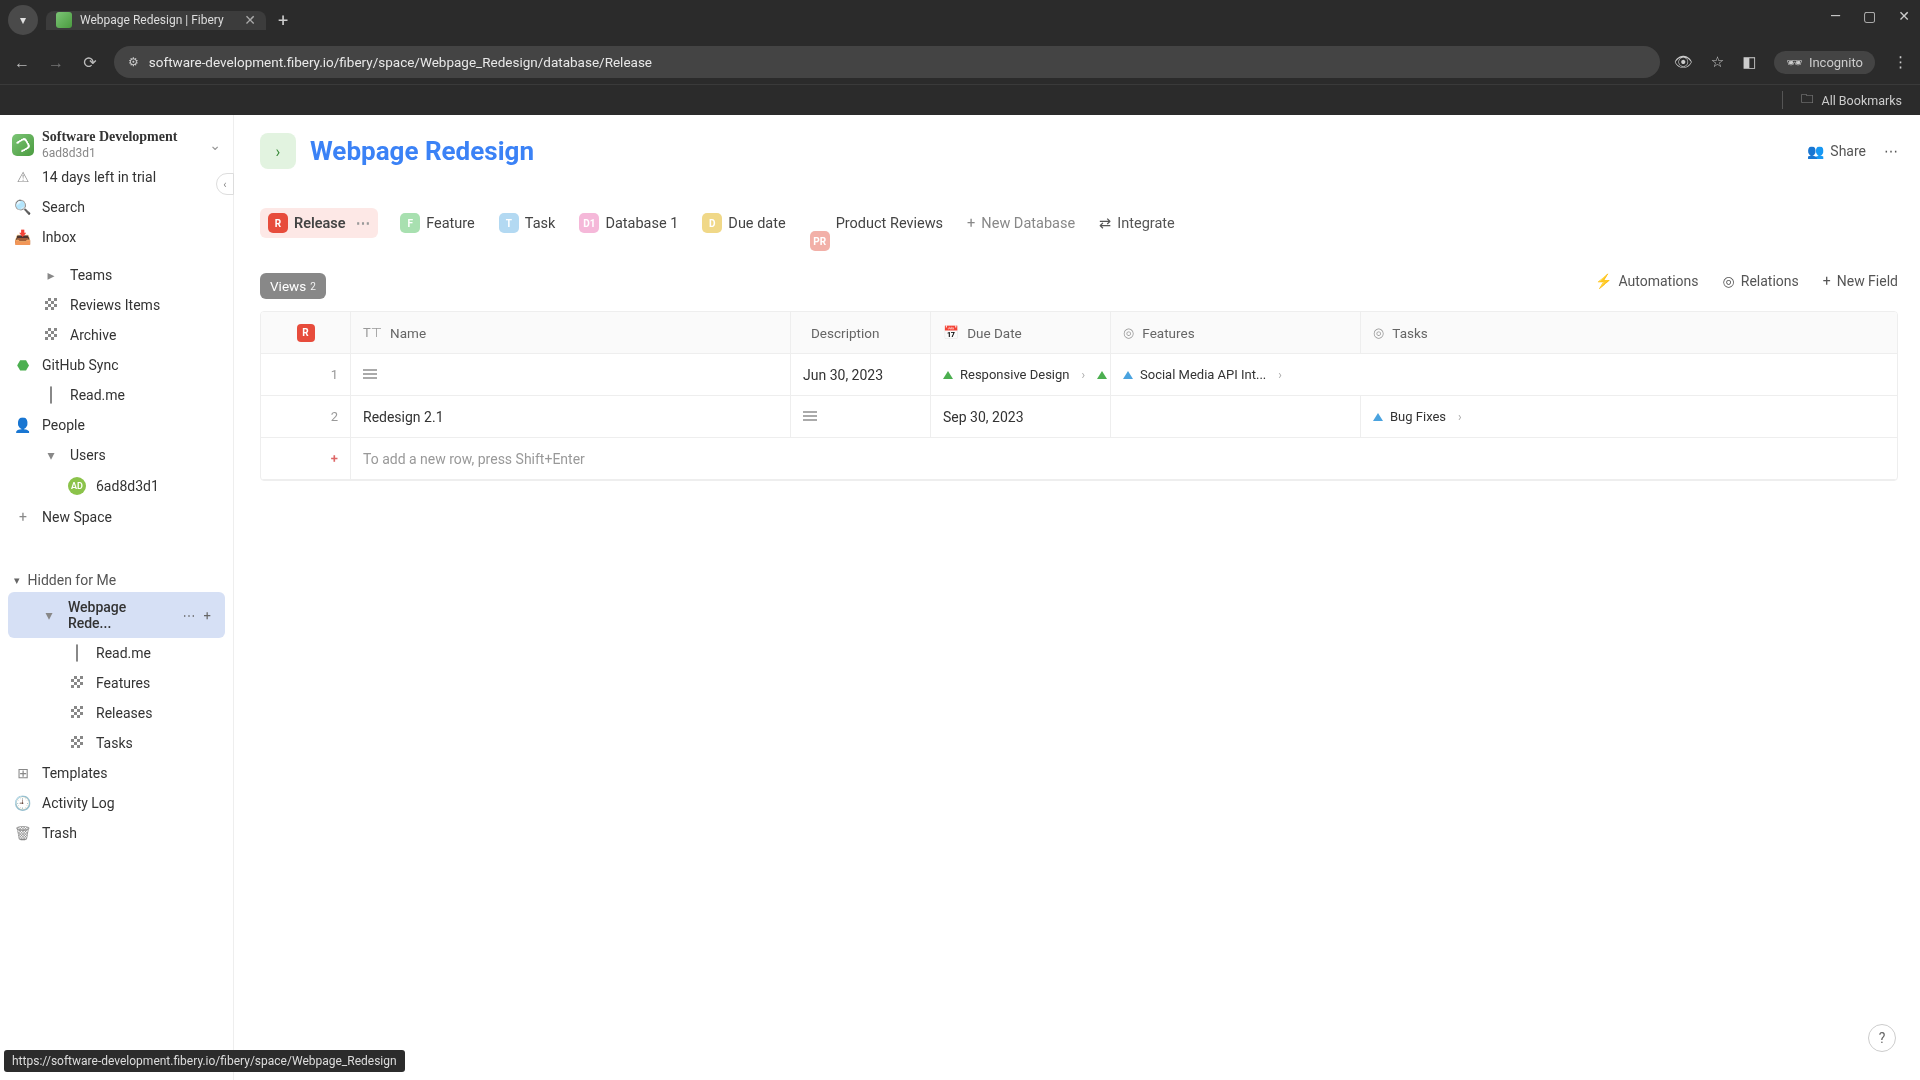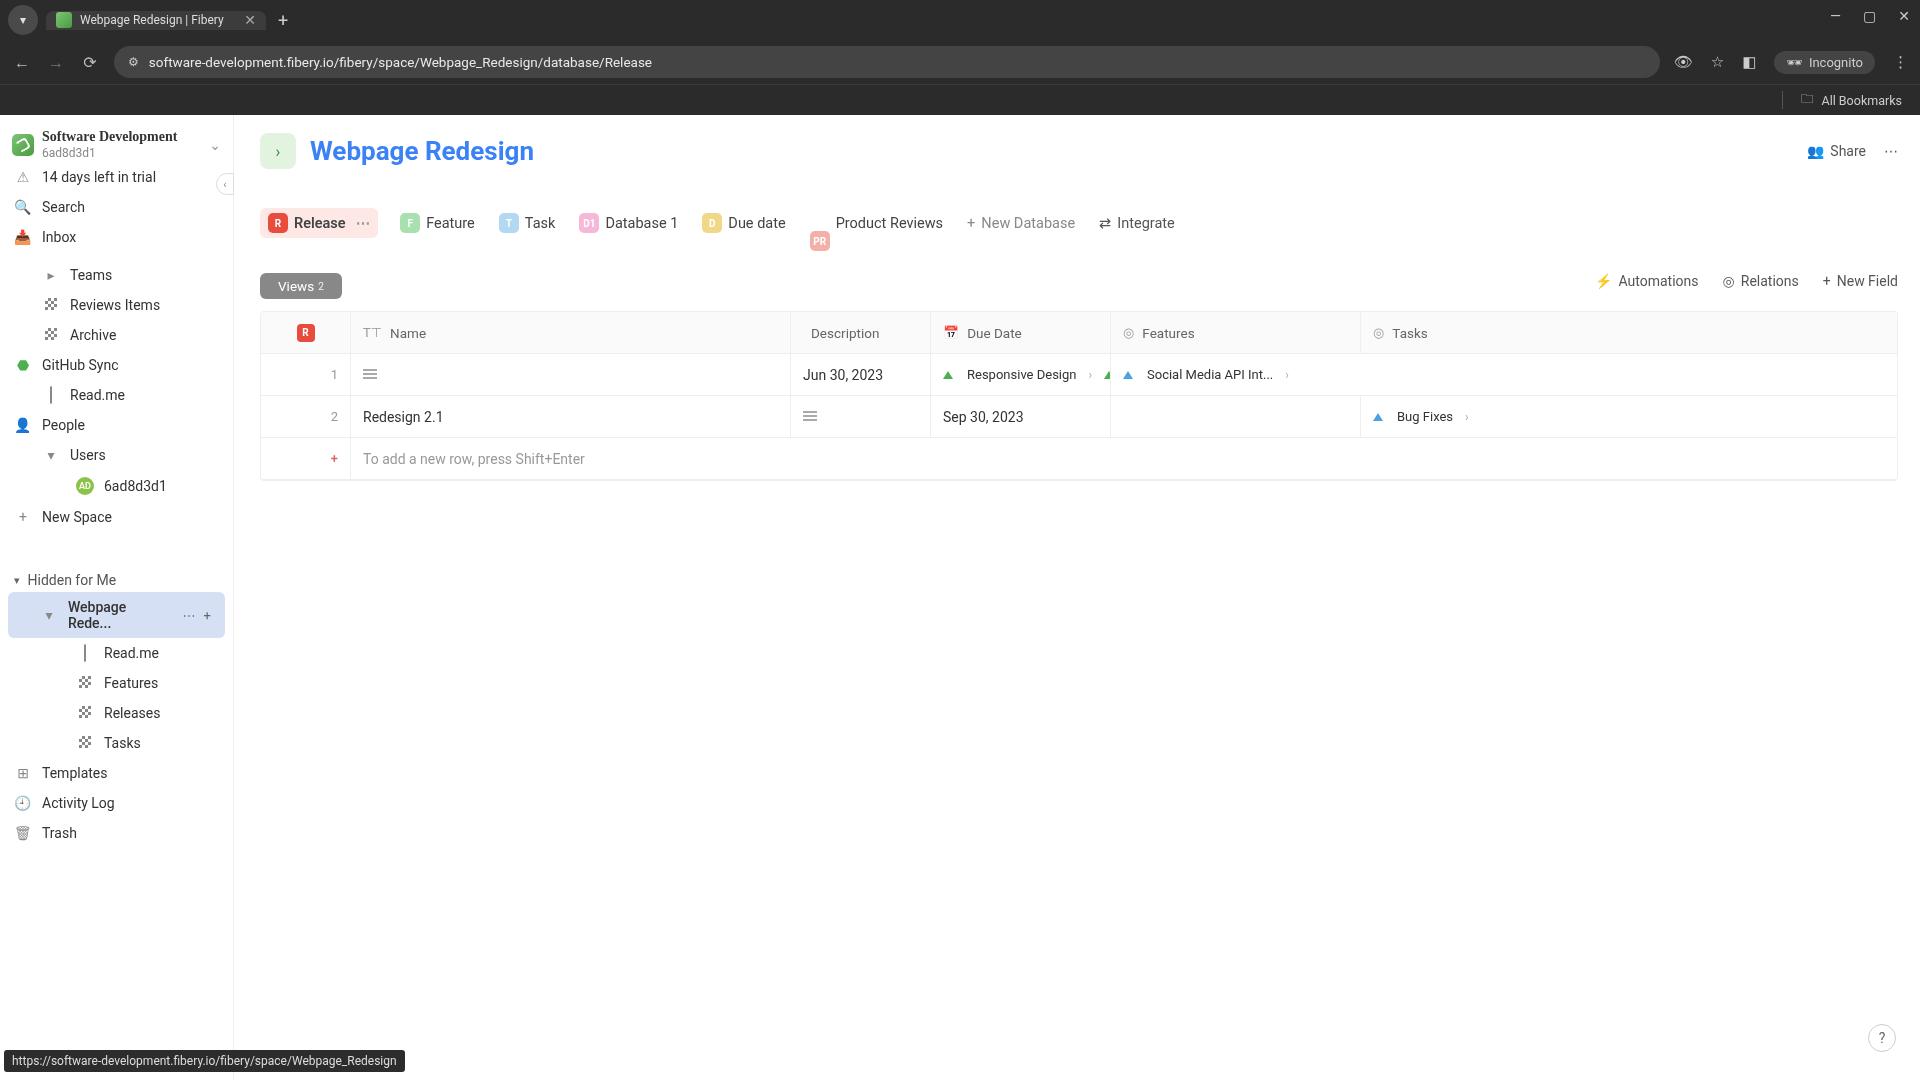--- a/index.html
+++ b/index.html
@@ -29,21 +29,21 @@
 .ws-header { display:flex; align-items:center; gap:8px; padding:4px 12px 2px; }
 .ws-icon { width:22px; height:22px; border-radius:5px; background:linear-gradient(135deg,#7cc576,#4a9b3f); position:relative; }
 .ws-icon::after{content:"";position:absolute;inset:5px;border-radius:4px;border:2px solid #fff;border-left-color:transparent;transform:rotate(-30deg);}
 .ws-info { flex:1; line-height:1.2; }
 .ws-name { font-weight:600; font-size:14px;font-family:Liberation Serif, serif; }
 .ws-sub { font-size:12px; color:#888; }
 .ws-chev { color:#999; }
 .collapse-handle { position:absolute; right:-1px; top:58px; width:18px;height:22px; background:#fff;border:1px solid #ddd;border-radius:11px 0 0 11px; display:flex;align-items:center;justify-content:center;font-size:11px;color:#888;}
 .sb-item { display:flex; align-items:center; gap:10px; padding:7px 14px; color:#333; cursor:pointer; font-size:14px; }
 .sb-item.indent1 { padding-left: 42px; }
-.sb-item.indent2 { padding-left: 68px; margin-left: 8px; }
+.sb-item.indent2 { padding-left: 68px; }
 .sb-item .icn { width:18px; text-align:center; color:#888; font-size:14px; }
 .sb-item.active { background:#d6e0f5; border-radius:6px; margin:0 8px; padding-left:6px; }
 .sb-item.active .name { font-weight:500; }
 .sb-item .row-actions { margin-left:auto; display:flex; gap:8px; color:#666; font-size:13px;}
 .sb-section { display:flex; align-items:center; gap:8px; padding:10px 14px 4px; color:#555; font-size:14px;}
 .sb-section .caret{color:#666;font-size:11px;}
 .avatar-dot { width:18px;height:18px;border-radius:50%;background:#8bc34a;color:#fff;font-size:9px;display:flex;align-items:center;justify-content:center;font-weight:600;}
 .grid-icn{display:inline-block;width:12px;height:12px;background:conic-gradient(#888 0 25%,transparent 0 50%,#888 0 75%,transparent 0);background-size:6px 6px;}
 .doc-icn{width:12px;height:14px;border:1.5px solid #888;border-radius:2px;position:relative;}
 .doc-icn::after{content:"";position:absolute;left:2px;right:2px;top:3px;border-top:1.5px solid #888;box-shadow:0 3px 0 #888;}
@@ -64,37 +64,37 @@
 .db-tab .more{color:#999;margin-left:4px;}
 .b-green{background:#a8e0b0;color:#2e7d32;}
 .b-blue{background:#b3d9f2;color:#0277bd;}
 .b-pink{background:#f5b8d9;color:#ad1457;}
 .b-yellow{background:#f0d888;color:#8a6d0b;}
 .b-red{background:#f2b0a8;color:#c62828;margin-top:36px;}
 .db-new{color:#888;display:flex;gap:6px;align-items:center;}
 .db-integ{color:#555;display:flex;gap:6px;align-items:center;}
 
 .subbar { display:flex; align-items:flex-start; gap:16px; margin-bottom:12px;}
-.views-pill{background:#888;color:#fff;border-radius:6px;padding:5px 18px;font-size:13.5px;display:flex;gap:4px;align-items:center;}
+.views-pill{background:#888;color:#fff;border-radius:6px;padding:5px 10px;font-size:13.5px;display:flex;gap:4px;align-items:center;}
 .views-pill sup{font-size:10px;opacity:.9;}
 .db-desc{color:#555;font-size:14px;max-width:760px;line-height:1.45;}
 .sub-actions{margin-left:auto;display:flex;gap:24px;color:#555;font-size:14px;align-items:center;}
 .sub-actions .act{display:flex;gap:6px;align-items:center;}
 
 
 .tbl { border:1px solid #eee; border-radius:4px; overflow:hidden; }
 .tbl-row { display:grid; grid-template-columns: 90px 440px 140px 180px 250px 1fr; border-bottom:1px solid #eee; min-height:42px; align-items:stretch;}
 .tbl-row.header { background:#fafafa; color:#666; font-size:13.5px; }
 .tbl-cell { border-right:1px solid #eee; padding:10px 12px; display:flex; align-items:center; gap:8px; overflow:hidden;}
 .tbl-cell:last-child{border-right:none;}
 .rownum{justify-content:flex-end;color:#999;font-size:13px;}
 .header .rownum{justify-content:center;}
 .hdr-icn{color:#999;font-size:13px;}
 .name-badge{width:18px;height:18px;border-radius:4px;background:#e74c3c;color:#fff;font-size:10px;font-weight:700;display:flex;align-items:center;justify-content:center;}
-.chip{display:inline-flex;align-items:center;gap:14px;font-size:13px;color:#333;white-space:nowrap;}
+.chip{display:inline-flex;align-items:center;gap:7px;font-size:13px;color:#333;white-space:nowrap;}
 .chip .tri{width:0;height:0;border-left:5px solid transparent;border-right:5px solid transparent;border-bottom:8px solid #4caf50;}
 .chip .tri.blue{border-bottom-color:#4aa3df;}
 .chev-sm{color:#aaa;font-size:12px;margin:0 4px;}
 .addrow{color:#999;}
 .addrow .plus{color:#d66;font-weight:600;}
 .desc-glyph{width:14px;height:12px;position:relative;}
 .desc-glyph::before{content:"";position:absolute;left:0;right:0;top:0;border-top:2px solid #aaa;box-shadow:0 4px 0 #aaa,0 8px 0 #aaa;}
 
 
 .status-link{position:fixed;left:4px;bottom:8px;background:#2c2c2c;color:#ddd;font-size:12px;padding:4px 8px;border-radius:3px;}

